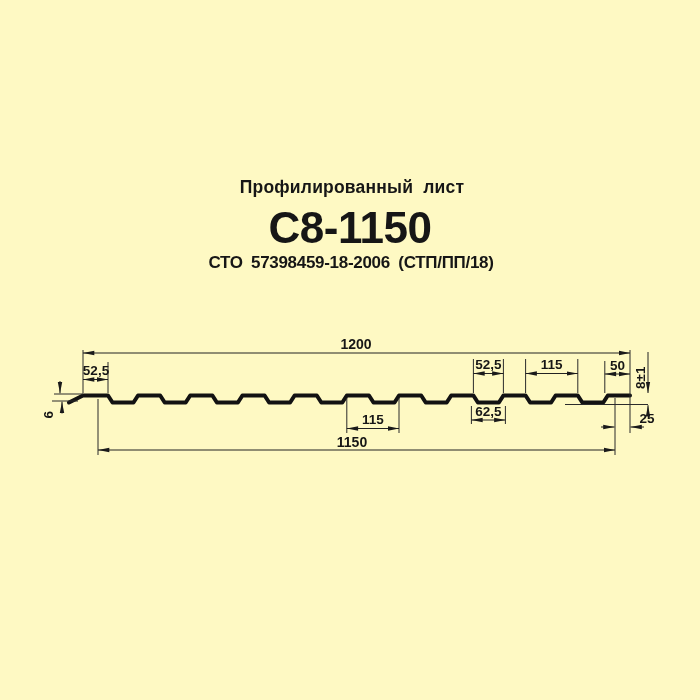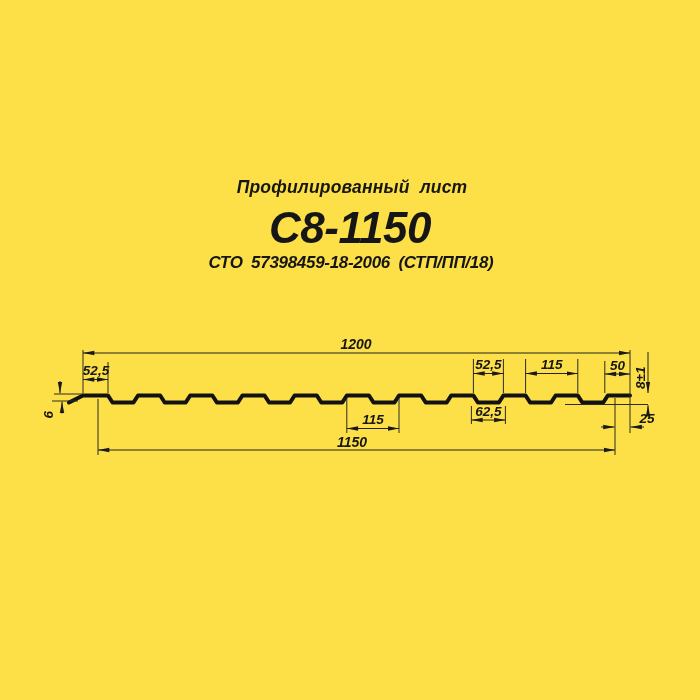--- a/index.html
+++ b/index.html
@@ -1,17 +1,17 @@
 <!DOCTYPE html>
 <html><head>
 <meta charset="utf-8">
 <style>
   html,body{margin:0;padding:0;background:#ffffff;}
-  .page{position:relative;width:700px;height:700px;background:#fde047;overflow:hidden;
-        font-family:"Liberation Sans",sans-serif;font-style:italic;}
+  .page{position:relative;width:700px;height:700px;background:#fef9c3;overflow:hidden;
+        font-family:"Liberation Sans",sans-serif;}
   svg{position:absolute;left:0;top:0;}
   text{fill:#161616;font-family:"Liberation Sans",sans-serif;font-weight:bold;}
   .title-small{font-size:17.5px;word-spacing:5px;letter-spacing:.2px;}
   .title-big{font-size:44px;letter-spacing:-.5px;}
   .title-std{font-size:17px;word-spacing:4px;letter-spacing:-.3px;}
   .dim-text{font-size:13.5px;}
   .dim-text-lg{font-size:14px;}
   .thin{stroke:#2b2b2b;stroke-width:1;fill:none;}
   .dimline{stroke:#222222;stroke-width:1;fill:none;}
   .profile{stroke:#121212;stroke-width:4;fill:none;stroke-linejoin:round;stroke-linecap:round;}

